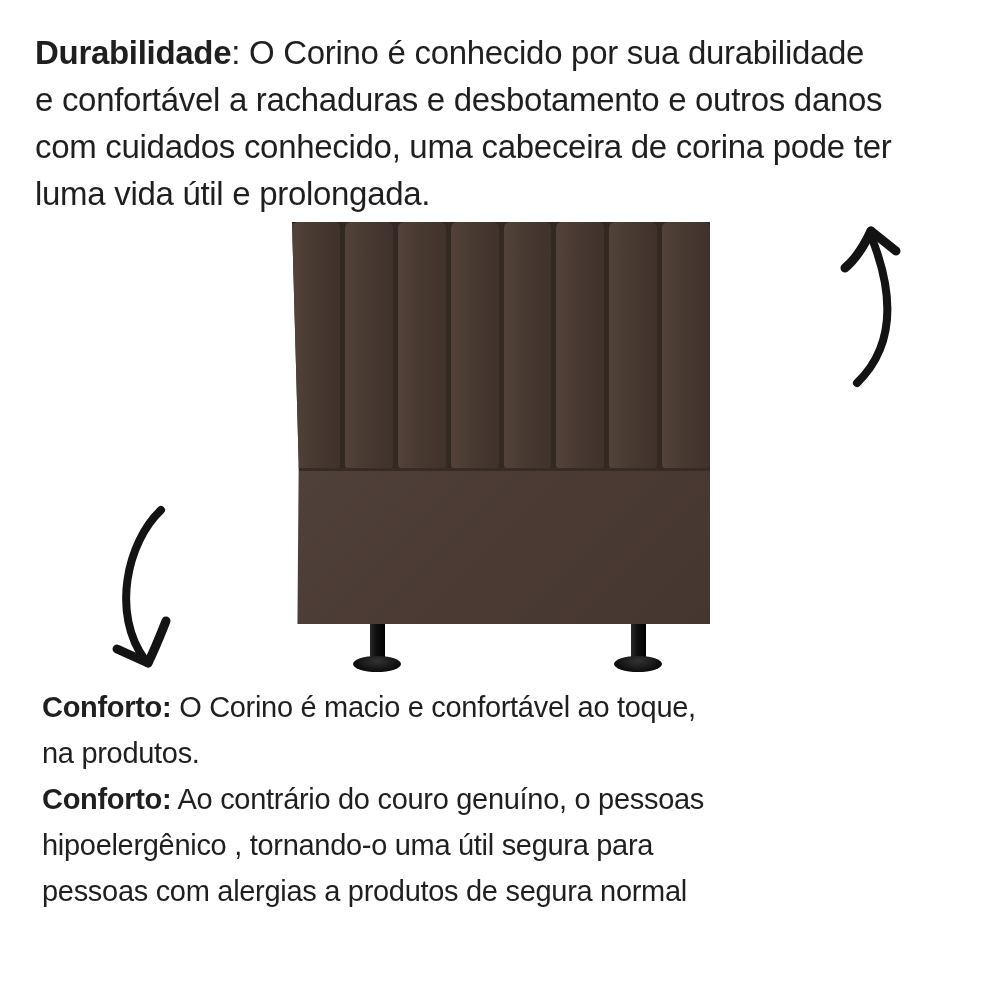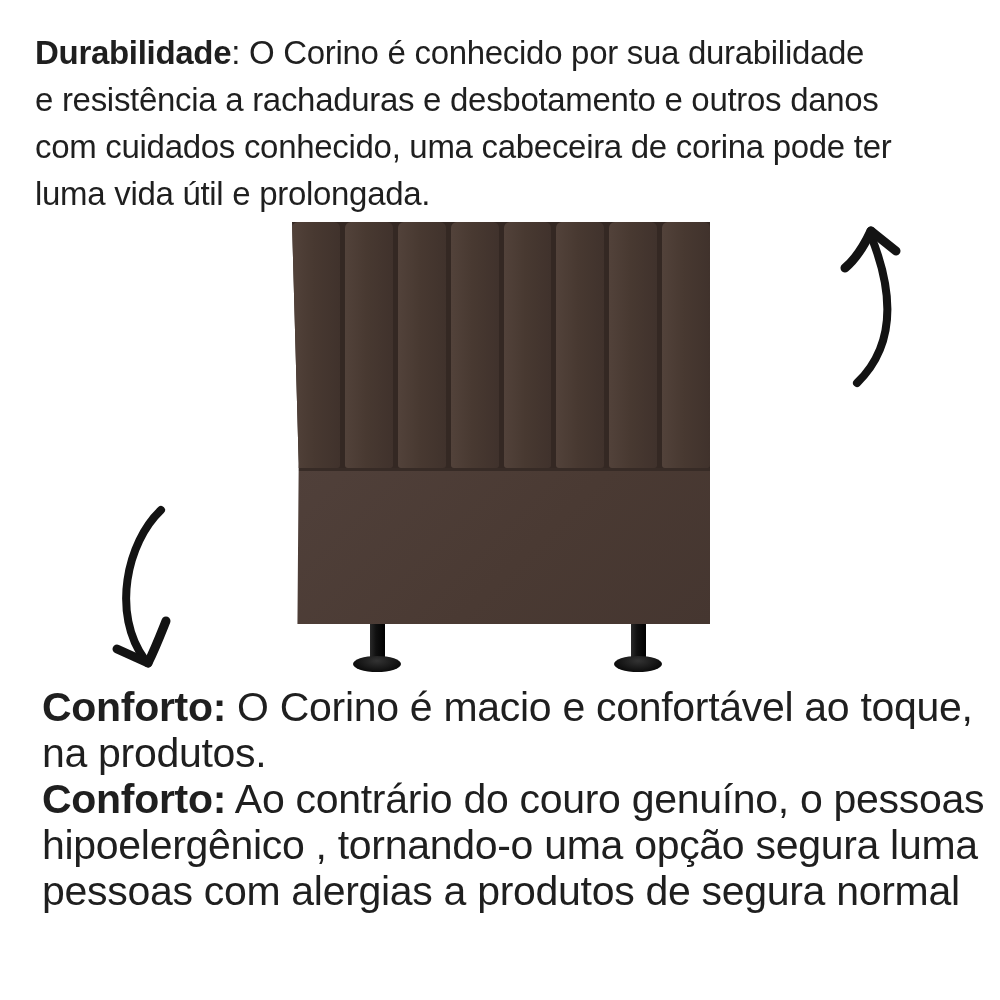--- a/index.html
+++ b/index.html
@@ -7,21 +7,21 @@
   body {
     position:relative;
     width:1000px; height:1000px;
     background:#ffffff;
     overflow:hidden;
     font-family:"Liberation Sans","DejaVu Sans",sans-serif;
     color:#1f1f1f;
   }
   .text-block { position:absolute; letter-spacing:-0.3px; }
   .tb-top   { left:35px;  top:29px;  font-size:33px; line-height:47px; width:930px; }
-  .tb-bottom{ left:42px;  top:684px; font-size:41px; line-height:46px; width:930px; }
+  .tb-bottom{ left:42px;  top:684px; font-size:29px; line-height:46px; width:930px; }
   .line { white-space:nowrap; }
   .lead { font-weight:bold; }
 
   
   .headboard {
     position:absolute; left:292px; top:222px; width:418px; height:402px;
     clip-path:polygon(0% 0%, 100% 0%, 100% 100%, 1.3% 100%, 1.6% 60%, 0% 0%);
   }
   .channels {
     height:246px; display:flex; gap:5px;
@@ -57,21 +57,21 @@
   .arrow { position:absolute; }
   .arrow-right { left:830px; top:216px; }
   .arrow-left  { left:101px; top:502px; }
   .arrow path { stroke:#131313; fill:none; stroke-linecap:round; stroke-linejoin:round; }
 </style>
 </head>
 <body>
 
 <section class="text-block tb-top">
   <div class="line"><span class="lead">Durabilidade</span><span>: O Corino é conhecido por sua durabilidade</span></div>
-  <div class="line">e resistência a rachaduras e desbotamento e outros danos</div>
+  <div class="line">e confortável a rachaduras e desbotamento e outros danos</div>
   <div class="line">com cuidados conhecido, uma cabeceira de corina pode ter</div>
   <div class="line">luma vida útil e prolongada.</div>
 </section>
 
 <figure class="headboard" aria-label="Cabeceira de corino">
   <div class="channels">
     <div class="panel"></div>
     <div class="panel"></div>
     <div class="panel"></div>
     <div class="panel"></div>
@@ -101,15 +101,15 @@
 <svg class="arrow arrow-left" width="78" height="172" viewBox="0 0 78 172">
   <path d="M 60 8 C 26 40, 10 112, 44 158" stroke-width="8"></path>
   <path d="M 47 161 C 54 147, 59 134, 65 119" stroke-width="9"></path>
   <path d="M 47 161 C 36 156, 27 152, 16 147" stroke-width="9"></path>
 </svg>
 
 <section class="text-block tb-bottom">
   <div class="line"><span class="lead">Conforto:</span> <span>O Corino é macio e confortável ao toque,</span></div>
   <div class="line">na produtos.</div>
   <div class="line"><span class="lead">Conforto:</span> <span>Ao contrário do couro genuíno, o pessoas</span></div>
-  <div class="line">hipoelergênico , tornando-o uma opção segura luma</div>
+  <div class="line">hipoelergênico , tornando-o uma útil segura para</div>
   <div class="line">pessoas com alergias a produtos de segura normal</div>
 </section>
 
 </body></html>

